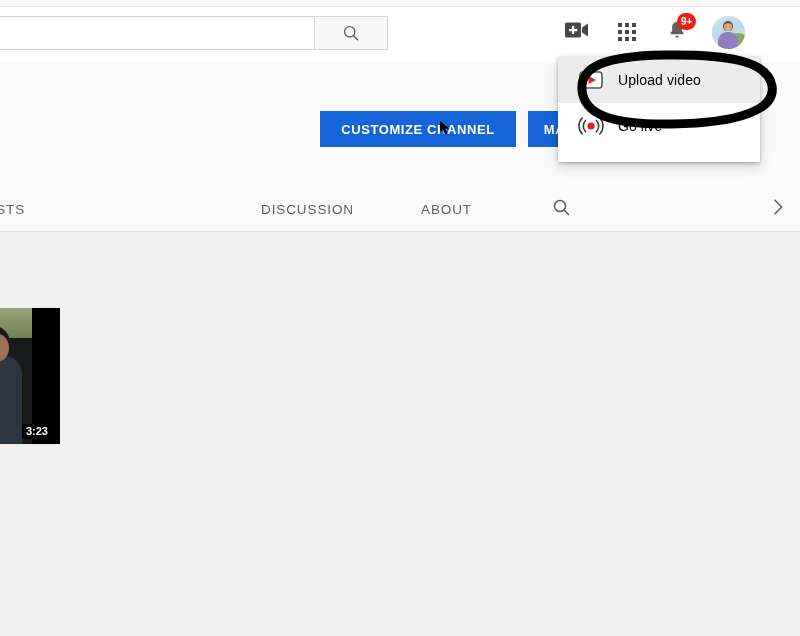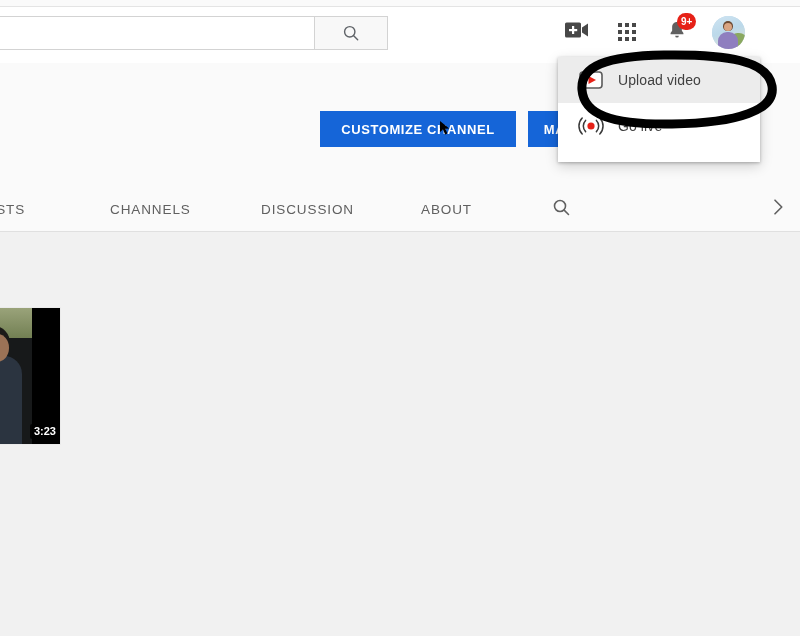--- a/index.html
+++ b/index.html
@@ -212,21 +212,21 @@
   }
   .thumb .subj-body {
     position: absolute; left: -6px; top: 48px; width: 58px; height: 88px;
     background: #2b3440; border-radius: 26px 18px 0 0;
   }
   .thumb .blackbar {
     position: absolute; left: 62px; top: 0; width: 28px; height: 136px;
     background: #000000;
   }
   .duration {
-    position: absolute; right: 0; bottom: 5px;
+    position: absolute; right: 8px; bottom: 5px;
     background: rgba(0,0,0,0.85);
     color: #ffffff;
     font-size: 11px; font-weight: bold;
     padding: 1px 4px;
     border-radius: 2px;
     font-family: "Liberation Sans", sans-serif;
     line-height: 13px;
   }
 
   
@@ -248,21 +248,21 @@
   }
   .menu-item.highlight { background: #ececec; }
   .menu-ico {
     width: 26px; height: 26px;
     display: flex; align-items: center; justify-content: center;
     margin-right: 14px;
     flex: 0 0 auto;
   }
   .menu-label {
     font-size: 14px;
-    color: #404040;
+    color: #000000;
     font-family: "Liberation Sans", sans-serif;
     letter-spacing: 0.1px;
   }
 
   
   .annotation {
     position: absolute;
     left: 560px; top: 52px;
     width: 220px; height: 76px;
     z-index: 30;
@@ -338,21 +338,20 @@
       </div>
 
     </div>
 
     <div class="btn-blue" id="btn-customize">CUSTOMIZE CHANNEL</div>
 
     <div class="btn-blue" id="btn-manage">MANAGE VIDEOS</div>
 
     <div class="navrow">
       <div class="navtab" id="tab-playlists">PLAYLISTS</div>
-      <div class="navtab" id="tab-channels">CHANNELS</div>
       <div class="navtab" id="tab-about">ABOUT</div>
       <div class="navtab" id="tab-discussion">DISCUSSION</div>
 
       <div class="nav-search">
         <span>
           <svg width="21" height="21" viewBox="0 0 24 24">
             <circle cx="10.3" cy="10.3" r="6.3" fill="none" stroke="#606060" stroke-width="1.8"></circle>
             <line x1="15" y1="15" x2="20" y2="20" stroke="#606060" stroke-width="1.8" stroke-linecap="round"></line>
           </svg>
         </span>

